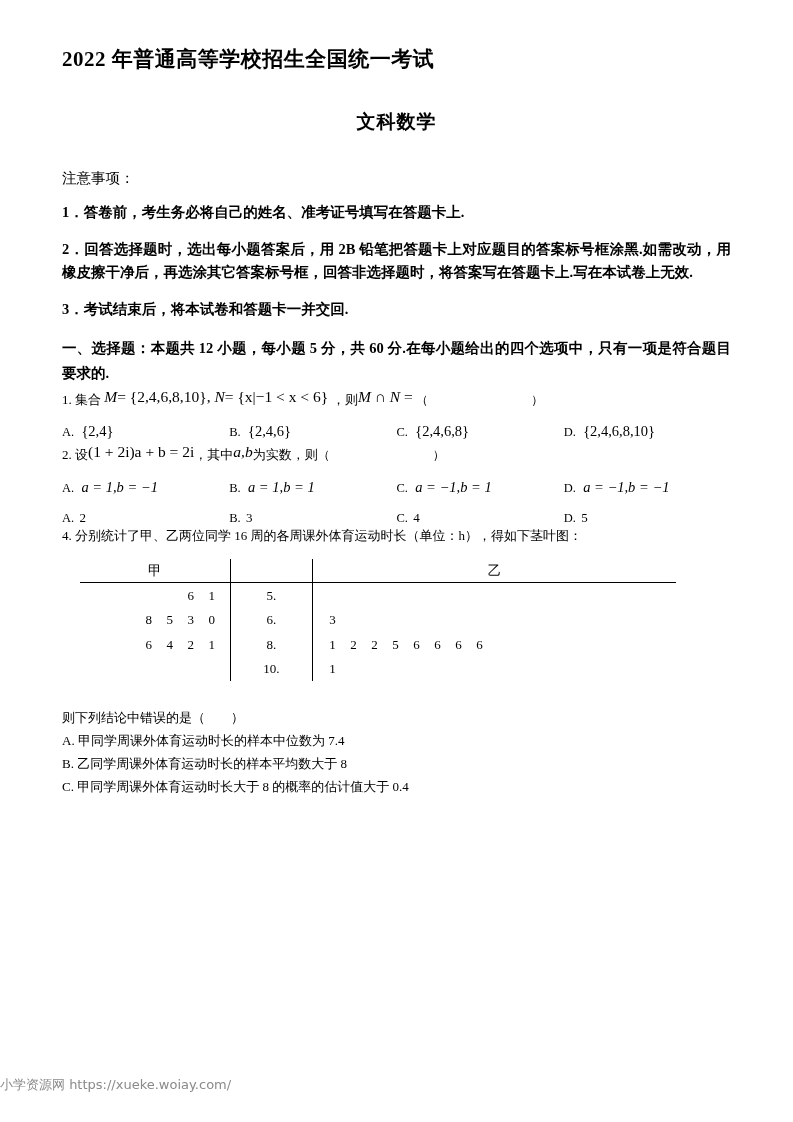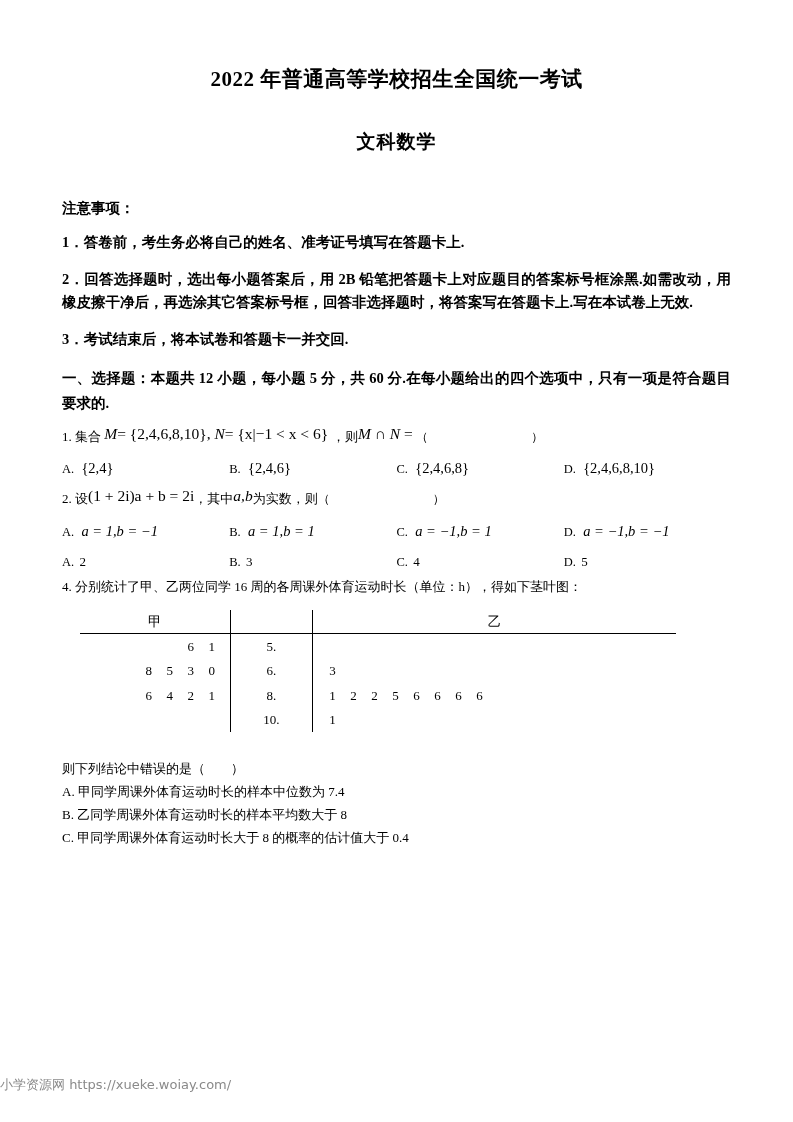--- a/index.html
+++ b/index.html
@@ -19,60 +19,59 @@
     position: absolute;
     left: 0; top: 0;
     width: 793px;
     height: 1122px;
     box-sizing: border-box;
     padding: 0 62px;
   }
 
   
   .doc-title {
-    text-align: center;
     font-size: 21px;
     font-weight: bold;
     letter-spacing: 0.5px;
-    margin-top: 66px;
+    margin-top: 46px;
     line-height: 1.3;
   }
   .doc-subtitle {
     text-align: center;
     font-size: 19px;
     font-weight: bold;
     margin-top: 36px;
     letter-spacing: 1px;
   }
 
   
   .notice-head {
     font-size: 14.5px;
-    font-weight: bold;
-    margin-top: 44px;
+    font-weight: normal;
+    margin-top: 34px;
   }
   .notice-item {
     font-size: 14.5px;
     font-weight: bold;
     margin-top: 13px;
     line-height: 1.62;
     text-align: justify;
   }
   .section-head {
     font-size: 14.5px;
     font-weight: bold;
     margin-top: 15px;
     line-height: 1.68;
     text-align: justify;
   }
 
   
   .question {
     font-size: 13px;
-    margin-top: 7px;
+    margin-top: 0;
     line-height: 1.5;
   }
   .q-stem {
     display: block;
     white-space: nowrap;
   }
   .q-num { font-size: 13px; }
   .cn { font-family: "Liberation Serif", "DejaVu Serif", serif; }
   .mi {
     font-style: italic;

